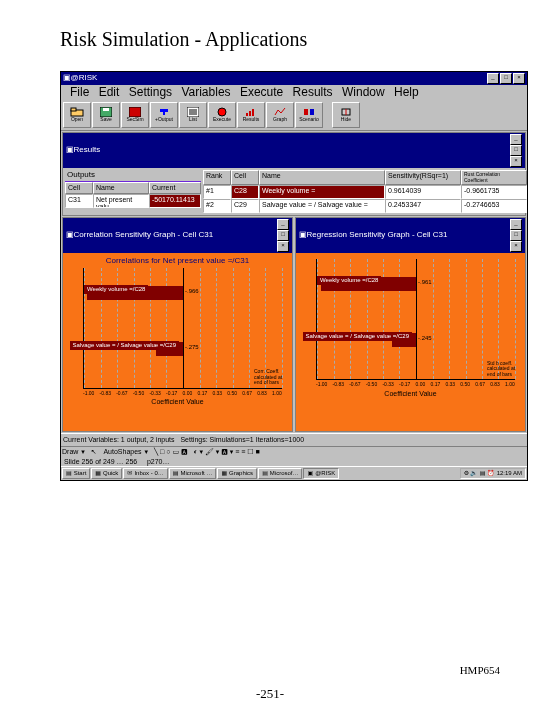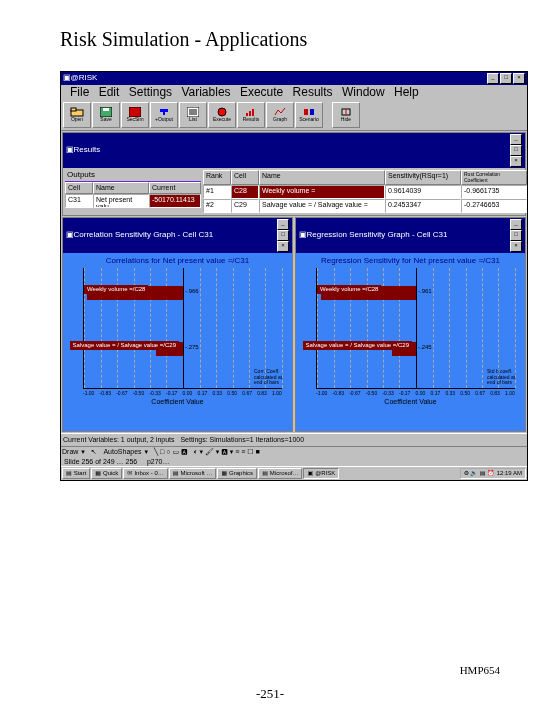--- a/index.html
+++ b/index.html
@@ -19,21 +19,21 @@
   .subwin{border:1px solid #808080;margin:1px}
   .subbar{background:#000080;color:#fff;padding:1px 3px;font-size:8px;display:flex;align-items:center}
   .panel{background:#c0c0c0;padding:2px}
   .hdr{font-size:8px;color:#000;padding:1px 2px;border-bottom:1px solid #6d28d9}
   .cols{display:flex;font-size:7px}
   .col{border:1px solid #808080;border-top-color:#fff;border-left-color:#fff;padding:1px 2px;background:#c0c0c0}
   .cell{border:1px inset #fff;background:#fff;padding:1px 2px;font-size:7px;height:10px;overflow:hidden}
   .redcell{background:#800000;color:#fff}
   .charts{display:flex;gap:2px;margin:1px}
   .chartwin{flex:1;border:1px solid #808080}
-  .chartarea{background:#3b82f6;padding:4px;height:170px;position:relative}
+  .chartarea{background:#f97316;padding:4px;height:170px;position:relative}
   .ctitle{text-align:center;font-size:8px;color:#000080;margin-bottom:2px}
   .plot{position:relative;height:120px;border-left:1px solid #000;border-bottom:1px solid #000;margin:2px 6px 2px 16px}
   .grid{position:absolute;top:0;bottom:0;border-left:1px dashed #aaa}
   .bar{position:absolute;background:#800000;height:14px}
   .barlbl{position:absolute;background:#800000;color:#fff;font-size:6px;padding:1px 3px;white-space:nowrap}
   .barval{position:absolute;font-size:6px;color:#000}
   .axnote{position:absolute;right:-2px;font-size:5px;color:#000;text-align:left;width:30px}
   .xticks{display:flex;justify-content:space-between;font-size:5px;margin:0 6px 0 16px}
   .xlabel{text-align:center;font-size:7px;margin-top:2px}
   .status{background:#c0c0c0;font-size:7px;padding:2px;border-top:1px solid #fff}
@@ -266,21 +266,20 @@
           <div class="xlabel">Coefficient Value</div>
         </div>
       </div>
       <div class="chartwin">
         <div class="subbar">▣ <span>Regression Sensitivity Graph - Cell C31</span><div class="winbtns" style="margin-left:auto">
               <div class="winbtn">_</div>
               <div class="winbtn">□</div>
               <div class="winbtn">×</div>
             </div></div>
         <div class="chartarea">
-          <div class="ctitle">Regression Sensitivity for Net present value =/C31</div>
           <div class="plot" id="plot1">
               <div class="grid" style="left: 0px;"></div>
               <div class="grid" style="left: 16.83px;"></div>
               <div class="grid" style="left: 32.67px;"></div>
               <div class="grid" style="left: 49.5px;"></div>
               <div class="grid" style="left: 66.33px;"></div>
               <div class="grid" style="left: 82.17px;"></div>
               <div class="grid" style="left: 99px;"></div>
               <div class="grid" style="left: 115.83px;"></div>
               <div class="grid" style="left: 131.67px;"></div>

